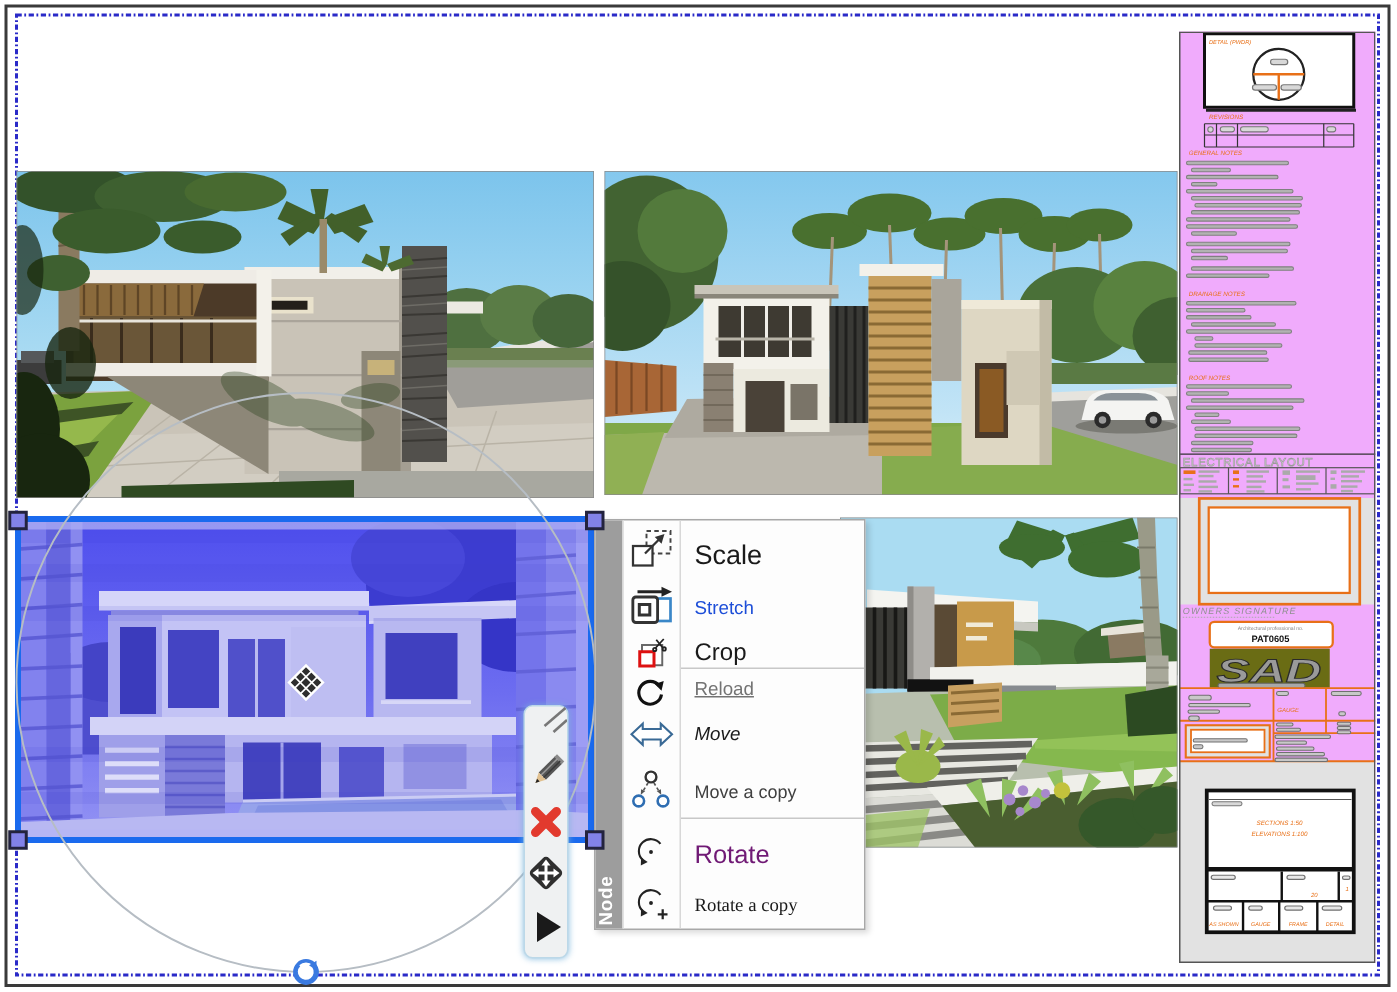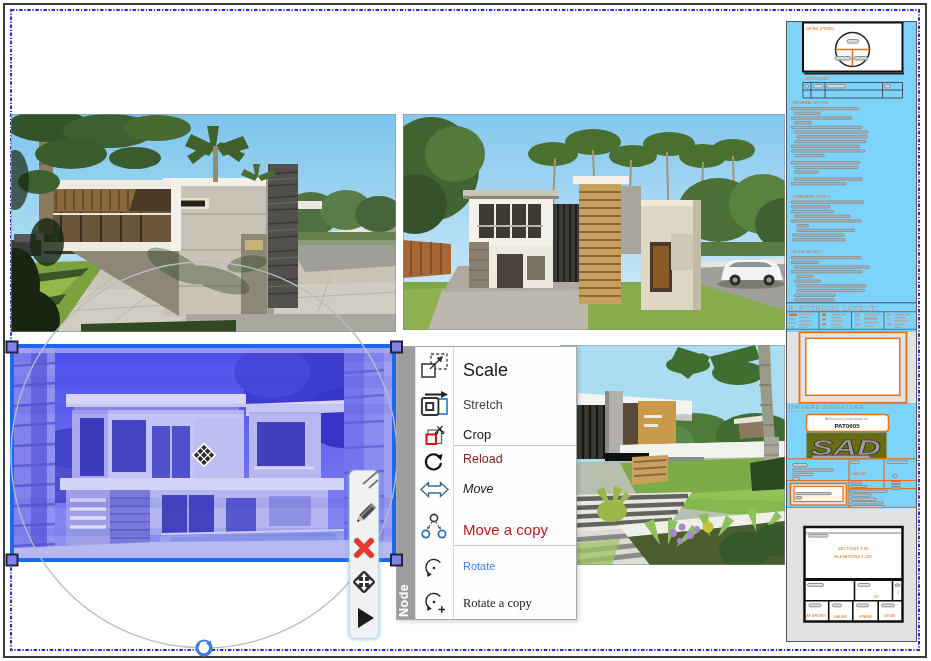--- a/index.html
+++ b/index.html
@@ -540,21 +540,21 @@
 
   <svg class="abs" style="left:0;top:0;pointer-events:none;" width="931" height="661">
     <circle cx="204" cy="455" r="193" fill="none" stroke="#b6bdc4" stroke-width="1.3"></circle>
     <g>
         <circle cx="204" cy="648" r="7.5" fill="#fff" stroke="#3a7ae0" stroke-width="2.2"></circle>
         <path d="M199.5,643.5 A6.2,6.2 0 1 0 209,644.5" fill="none" stroke="#3a7ae0" stroke-width="1.8"></path>
         <polygon points="211,640.5 206,643.5 211,647" fill="#3a7ae0"></polygon>
       </g>
   </svg>
 
-  <div id="sheet" class="abs" style="left:786px;top:21px;width:131px;height:621px;background:#7dd3fc;">
+  <div id="sheet" class="abs" style="left:786px;top:21px;width:131px;height:621px;background:#f0abfc;">
   <svg width="131" height="621" viewBox="0 0 131 621" font-family="Liberation Sans, sans-serif">
 
     <rect x="0" y="311" width="131" height="71" fill="#e2e2e2"></rect>
     <rect x="0" y="486.5" width="131" height="134.5" fill="#e2e2e2"></rect>
 
     <rect x="17" y="1.5" width="99.5" height="49" fill="#fff" stroke="#111" stroke-width="2"></rect>
     <line x1="18" y1="52.5" x2="118" y2="52.5" stroke="#222" stroke-width="2"></line>
     <text x="20" y="8.5" font-size="3.8" fill="#e87018" font-style="italic">DETAIL (PWDR)</text>
     <circle cx="66.5" cy="28.5" r="17" fill="none" stroke="#222" stroke-width="1.5"></circle>
     <line x1="49.5" y1="28.5" x2="83.5" y2="28.5" stroke="#e87018" stroke-width="1.6"></line>
@@ -792,26 +792,26 @@
 
   <div id="menu" class="abs" style="left:396px;top:346px;width:181px;height:274px;background:#fdfdfd;border:1px solid #a8a8a8;box-shadow:2px 2px 4px rgba(0,0,0,.15);">
     <div class="abs" style="left:0;top:0;width:18px;height:272px;background:#9d9d9d;"></div>
     <div class="abs" style="left:18px;top:0;width:1px;height:272px;background:#e2e2e2;"></div>
     <div class="abs" style="left:56px;top:0;width:1px;height:272px;background:#d8d8d8;"></div>
     <div class="abs" style="left:0px;top:224px;width:18px;height:46px;color:#fff;font-weight:bold;font-size:12.5px;writing-mode:vertical-rl;transform:rotate(180deg);letter-spacing:0.5px;">Node</div>
     <div class="abs" style="left:57px;top:98px;width:122px;height:1px;background:#c8c8c8;"></div>
     <div class="abs" style="left:57px;top:197.5px;width:122px;height:1px;background:#c8c8c8;"></div>
 
     <div class="abs" style="left:66px;top:13px;font-size:18px;color:#1a1a1a;">Scale</div>
-    <div class="abs" style="left:66px;top:51px;font-size:12.5px;color:#404040;">Stretch</div>
-    <div class="abs" style="left:66px;top:80px;font-size:13px;color:#1a1a1a;">Crop</div>
-    <div class="abs" style="left:66px;top:105px;font-size:12.5px;color:#7f1d1d;">Reload</div>
+    <div class="abs" style="left:66px;top:51px;font-size:12.5px;color:#1d4ed8;">Stretch</div>
+    <div class="abs" style="left:66px;top:80px;font-size:16px;color:#1a1a1a;">Crop</div>
+    <div class="abs" style="left:66px;top:105px;font-size:12.5px;color:#737373;text-decoration:underline;">Reload</div>
     <div class="abs" style="left:66px;top:135px;font-size:12.5px;color:#1a1a1a;font-style:italic;">Move</div>
-    <div class="abs" style="left:66px;top:174px;font-size:15px;color:#b91c1c;">Move a copy</div>
-    <div class="abs" style="left:66px;top:213px;font-size:11px;color:#3b82f6;">Rotate</div>
+    <div class="abs" style="left:66px;top:174px;font-size:12px;color:#404040;">Move a copy</div>
+    <div class="abs" style="left:66px;top:213px;font-size:17px;color:#701a75;">Rotate</div>
     <div class="abs" style="left:66px;top:249px;font-size:12.5px;color:#1a1a1a;font-family:Liberation Serif, serif;">Rotate a copy</div>
 
     <svg class="abs" style="left:22px;top:4px;" width="32" height="266" viewBox="0 0 32 266">
 
       <g transform="translate(3,3)">
         <rect x="9" y="0" width="16" height="15" fill="none" stroke="#444" stroke-width="1.3" stroke-dasharray="3,2.2"></rect>
         <rect x="0" y="10" width="13" height="13" fill="#fff" stroke="#333" stroke-width="1.5"></rect>
         <line x1="8" y1="15" x2="19" y2="4" stroke="#333" stroke-width="1.5"></line>
         <polygon points="21,2 14.5,4 19,8.5" fill="#333"></polygon>
       </g>

